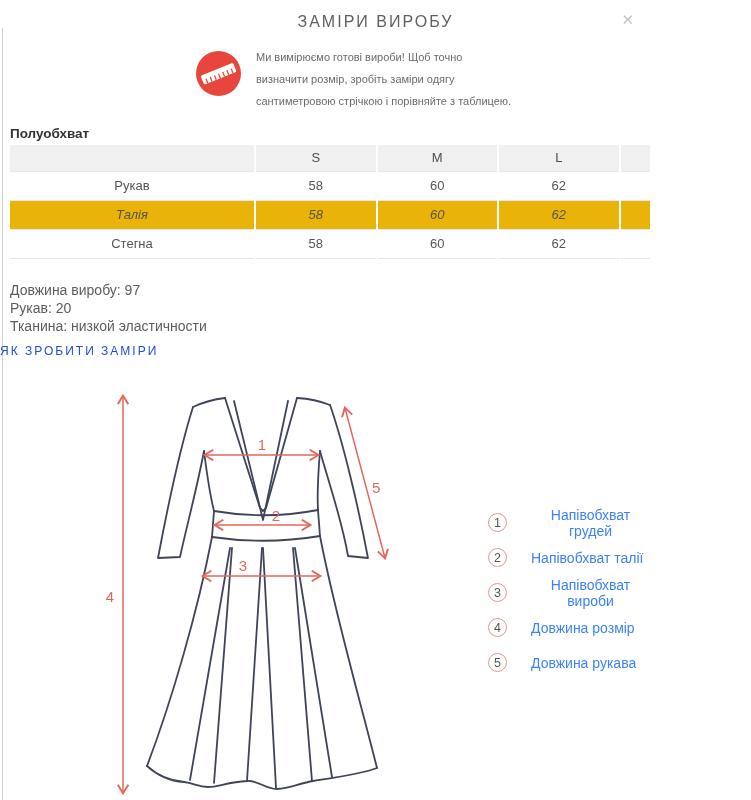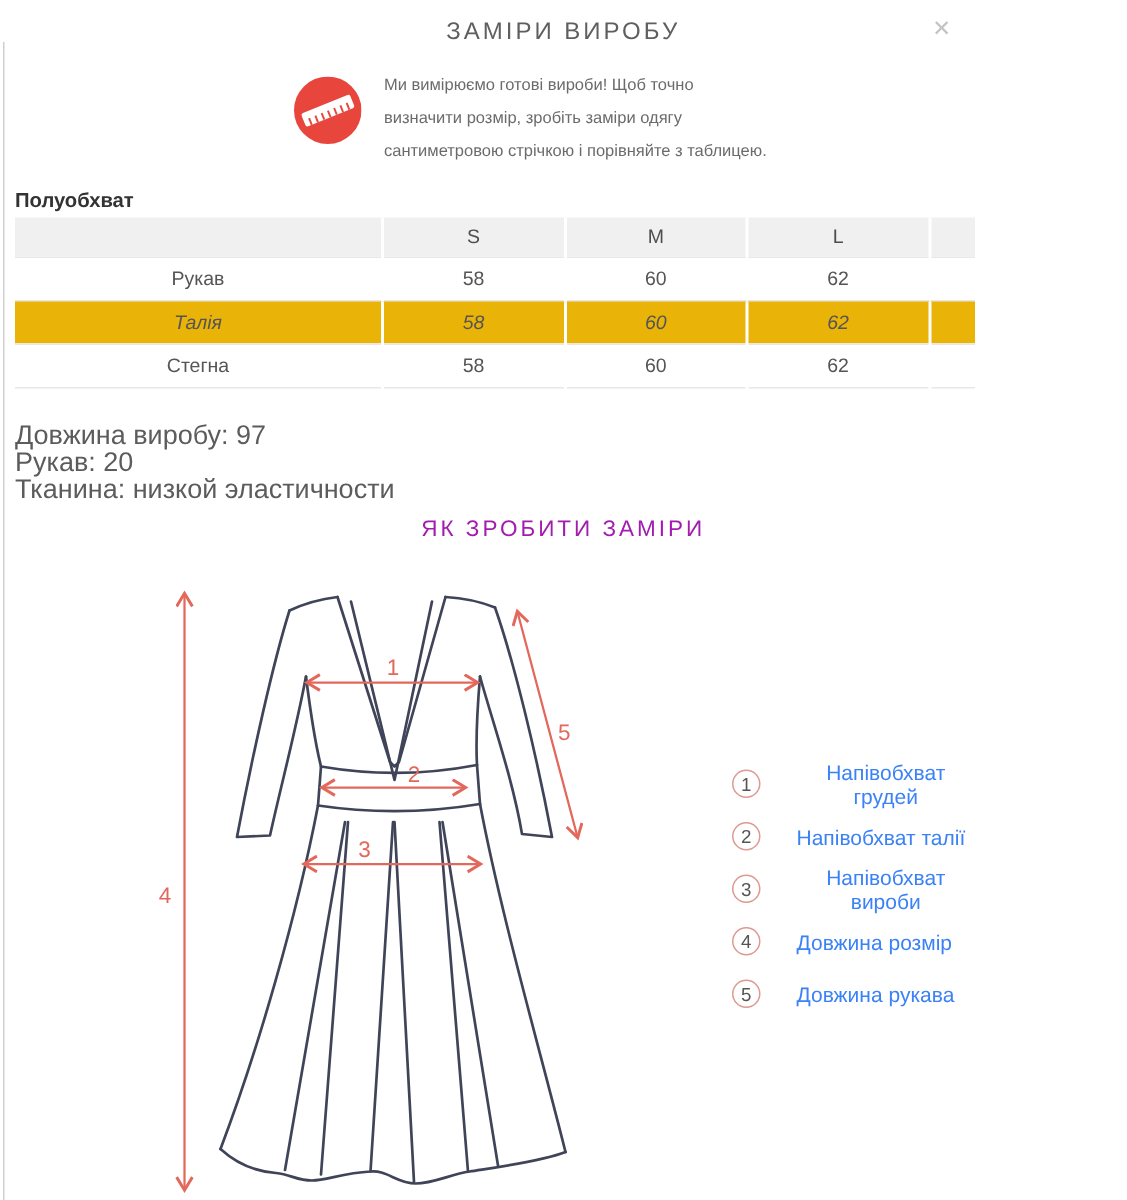--- a/index.html
+++ b/index.html
@@ -40,27 +40,27 @@
   .size-table td {
     text-align:center; border-right:2px solid #fff; border-bottom:1px solid #e7e7e7;
     font-weight:300;
   }
   .size-table td:last-child { border-right:none;padding-left:36px; }
   .size-table tr.head td { height:26px; background:#f0f0f0; color:#4d4d4d; }
   .size-table tr.odd  td { height:29px; background:#fff; }
   .size-table tr.even td { height:29px; background:#eab308;font-style:italic; }
 
   .details {
-    position:absolute; left:10px; top:281px; font-size:18px; font-weight:300;
+    position:absolute; left:10px; top:281px; font-size:14px; font-weight:300;
     line-height:18px; color:#5c5c5c;
   }
 
   .howto-heading {
-    position:absolute; top:344px; left:0; width:751px; text-align:center;
-    font-size:15px; font-weight:300; letter-spacing:2px; color:#a21caf;
+    position:absolute; top:344px; left:0; width:751px; text-align:left;
+    font-size:12px; font-weight:300; letter-spacing:2px; color:#1d4ed8;
   }
 
   .diagram { position:absolute; left:100px; top:380px; width:360px; height:420px; }
 
   .legend { position:absolute; left:488px; top:513px; }
   .legend-item { display:flex; align-items:center; height:19px; margin-bottom:16px; }
   .legend-num {
     width:19px; height:19px; border:1px solid #dd9a92; border-radius:50%;
     display:flex; align-items:center; justify-content:center;
     font-size:12.5px; color:#555; flex:0 0 auto;

